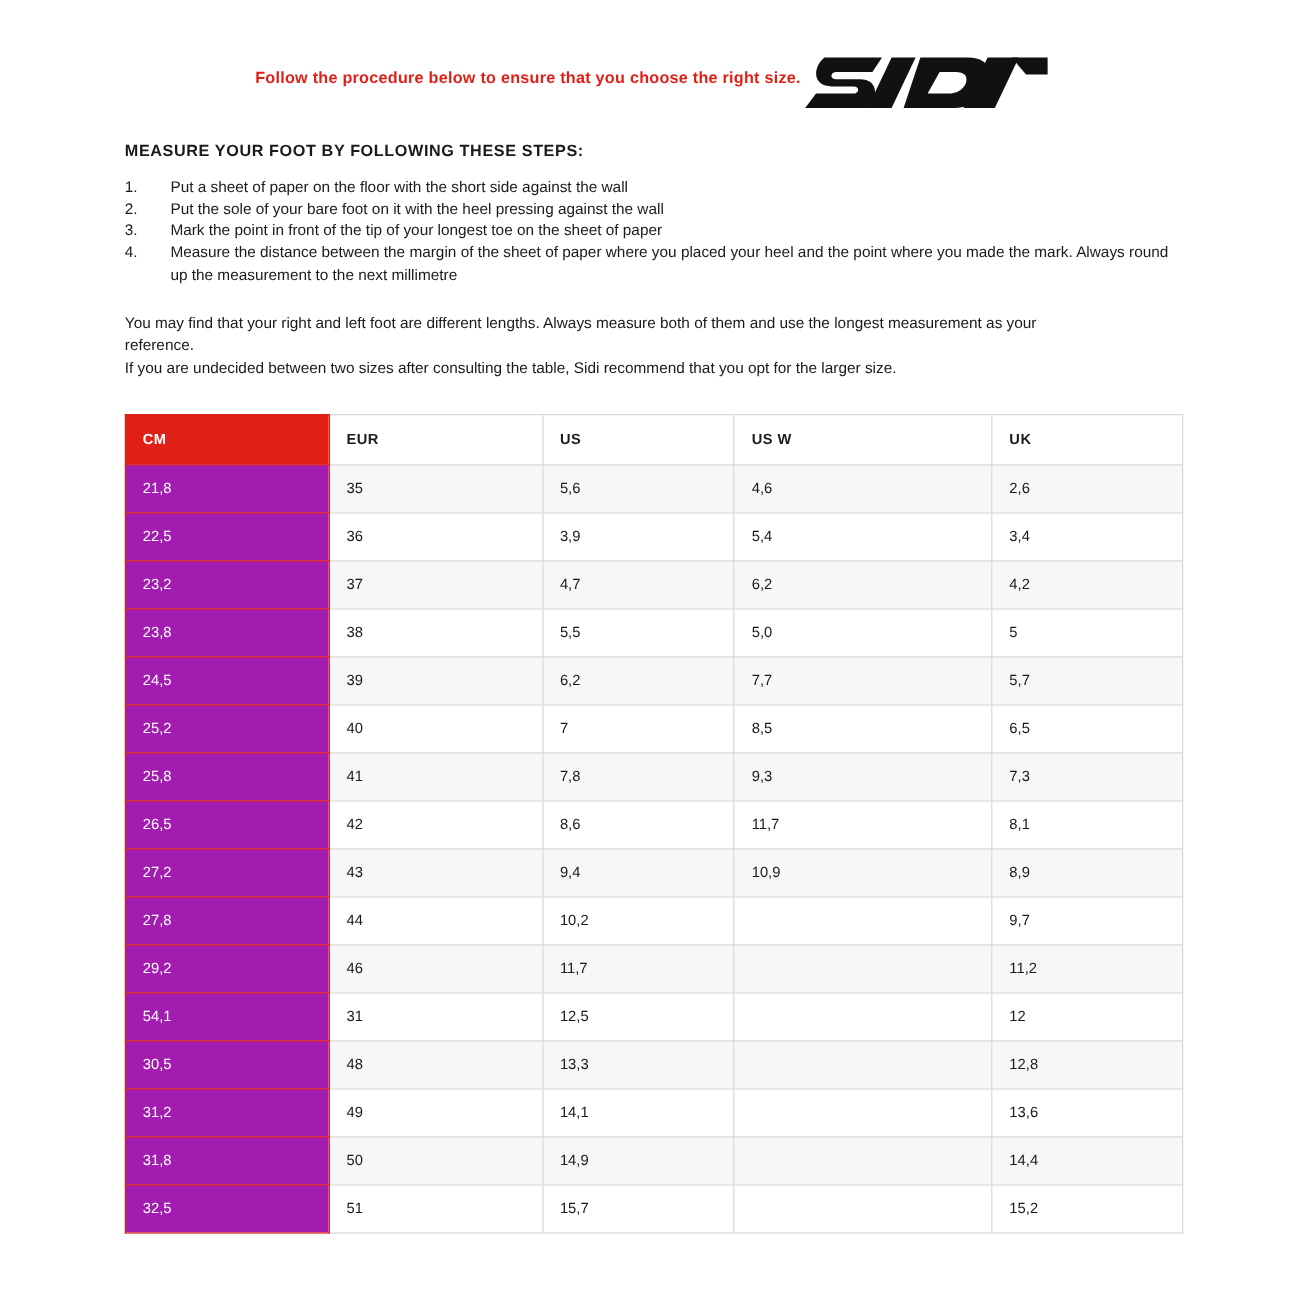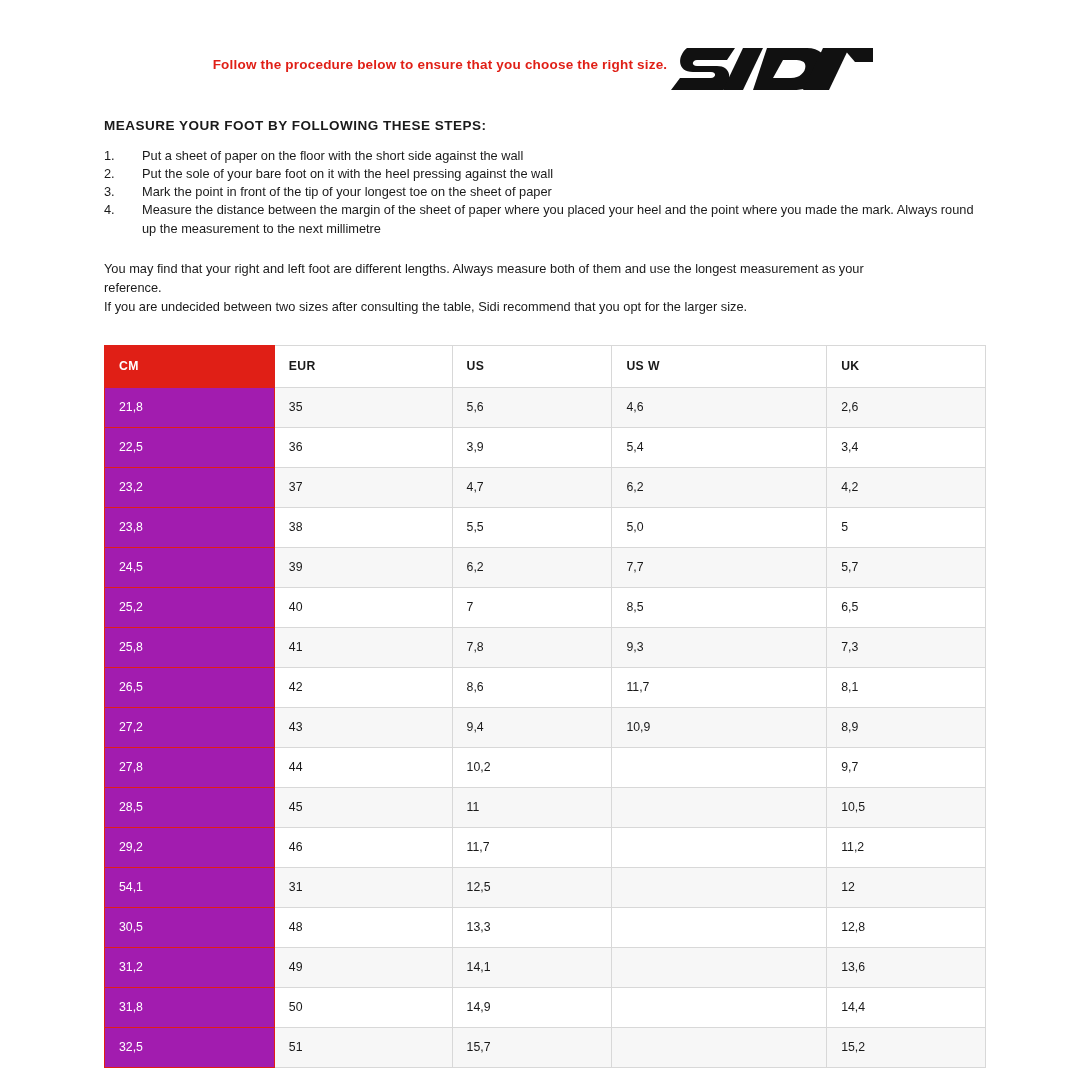--- a/index.html
+++ b/index.html
@@ -245,27 +245,20 @@
         <td>8,9</td>
       </tr>
       <tr>
         <td class="first-col">27,8</td>
         <td>44</td>
         <td>10,2</td>
         <td></td>
         <td>9,7</td>
       </tr>
       <tr>
-        <td class="first-col">28,5</td>
-        <td>45</td>
-        <td>11</td>
-        <td></td>
-        <td>10,5</td>
-      </tr>
-      <tr>
         <td class="first-col">29,2</td>
         <td>46</td>
         <td>11,7</td>
         <td></td>
         <td>11,2</td>
       </tr>
       <tr>
         <td class="first-col">54,1</td>
         <td>31</td>
         <td>12,5</td>

